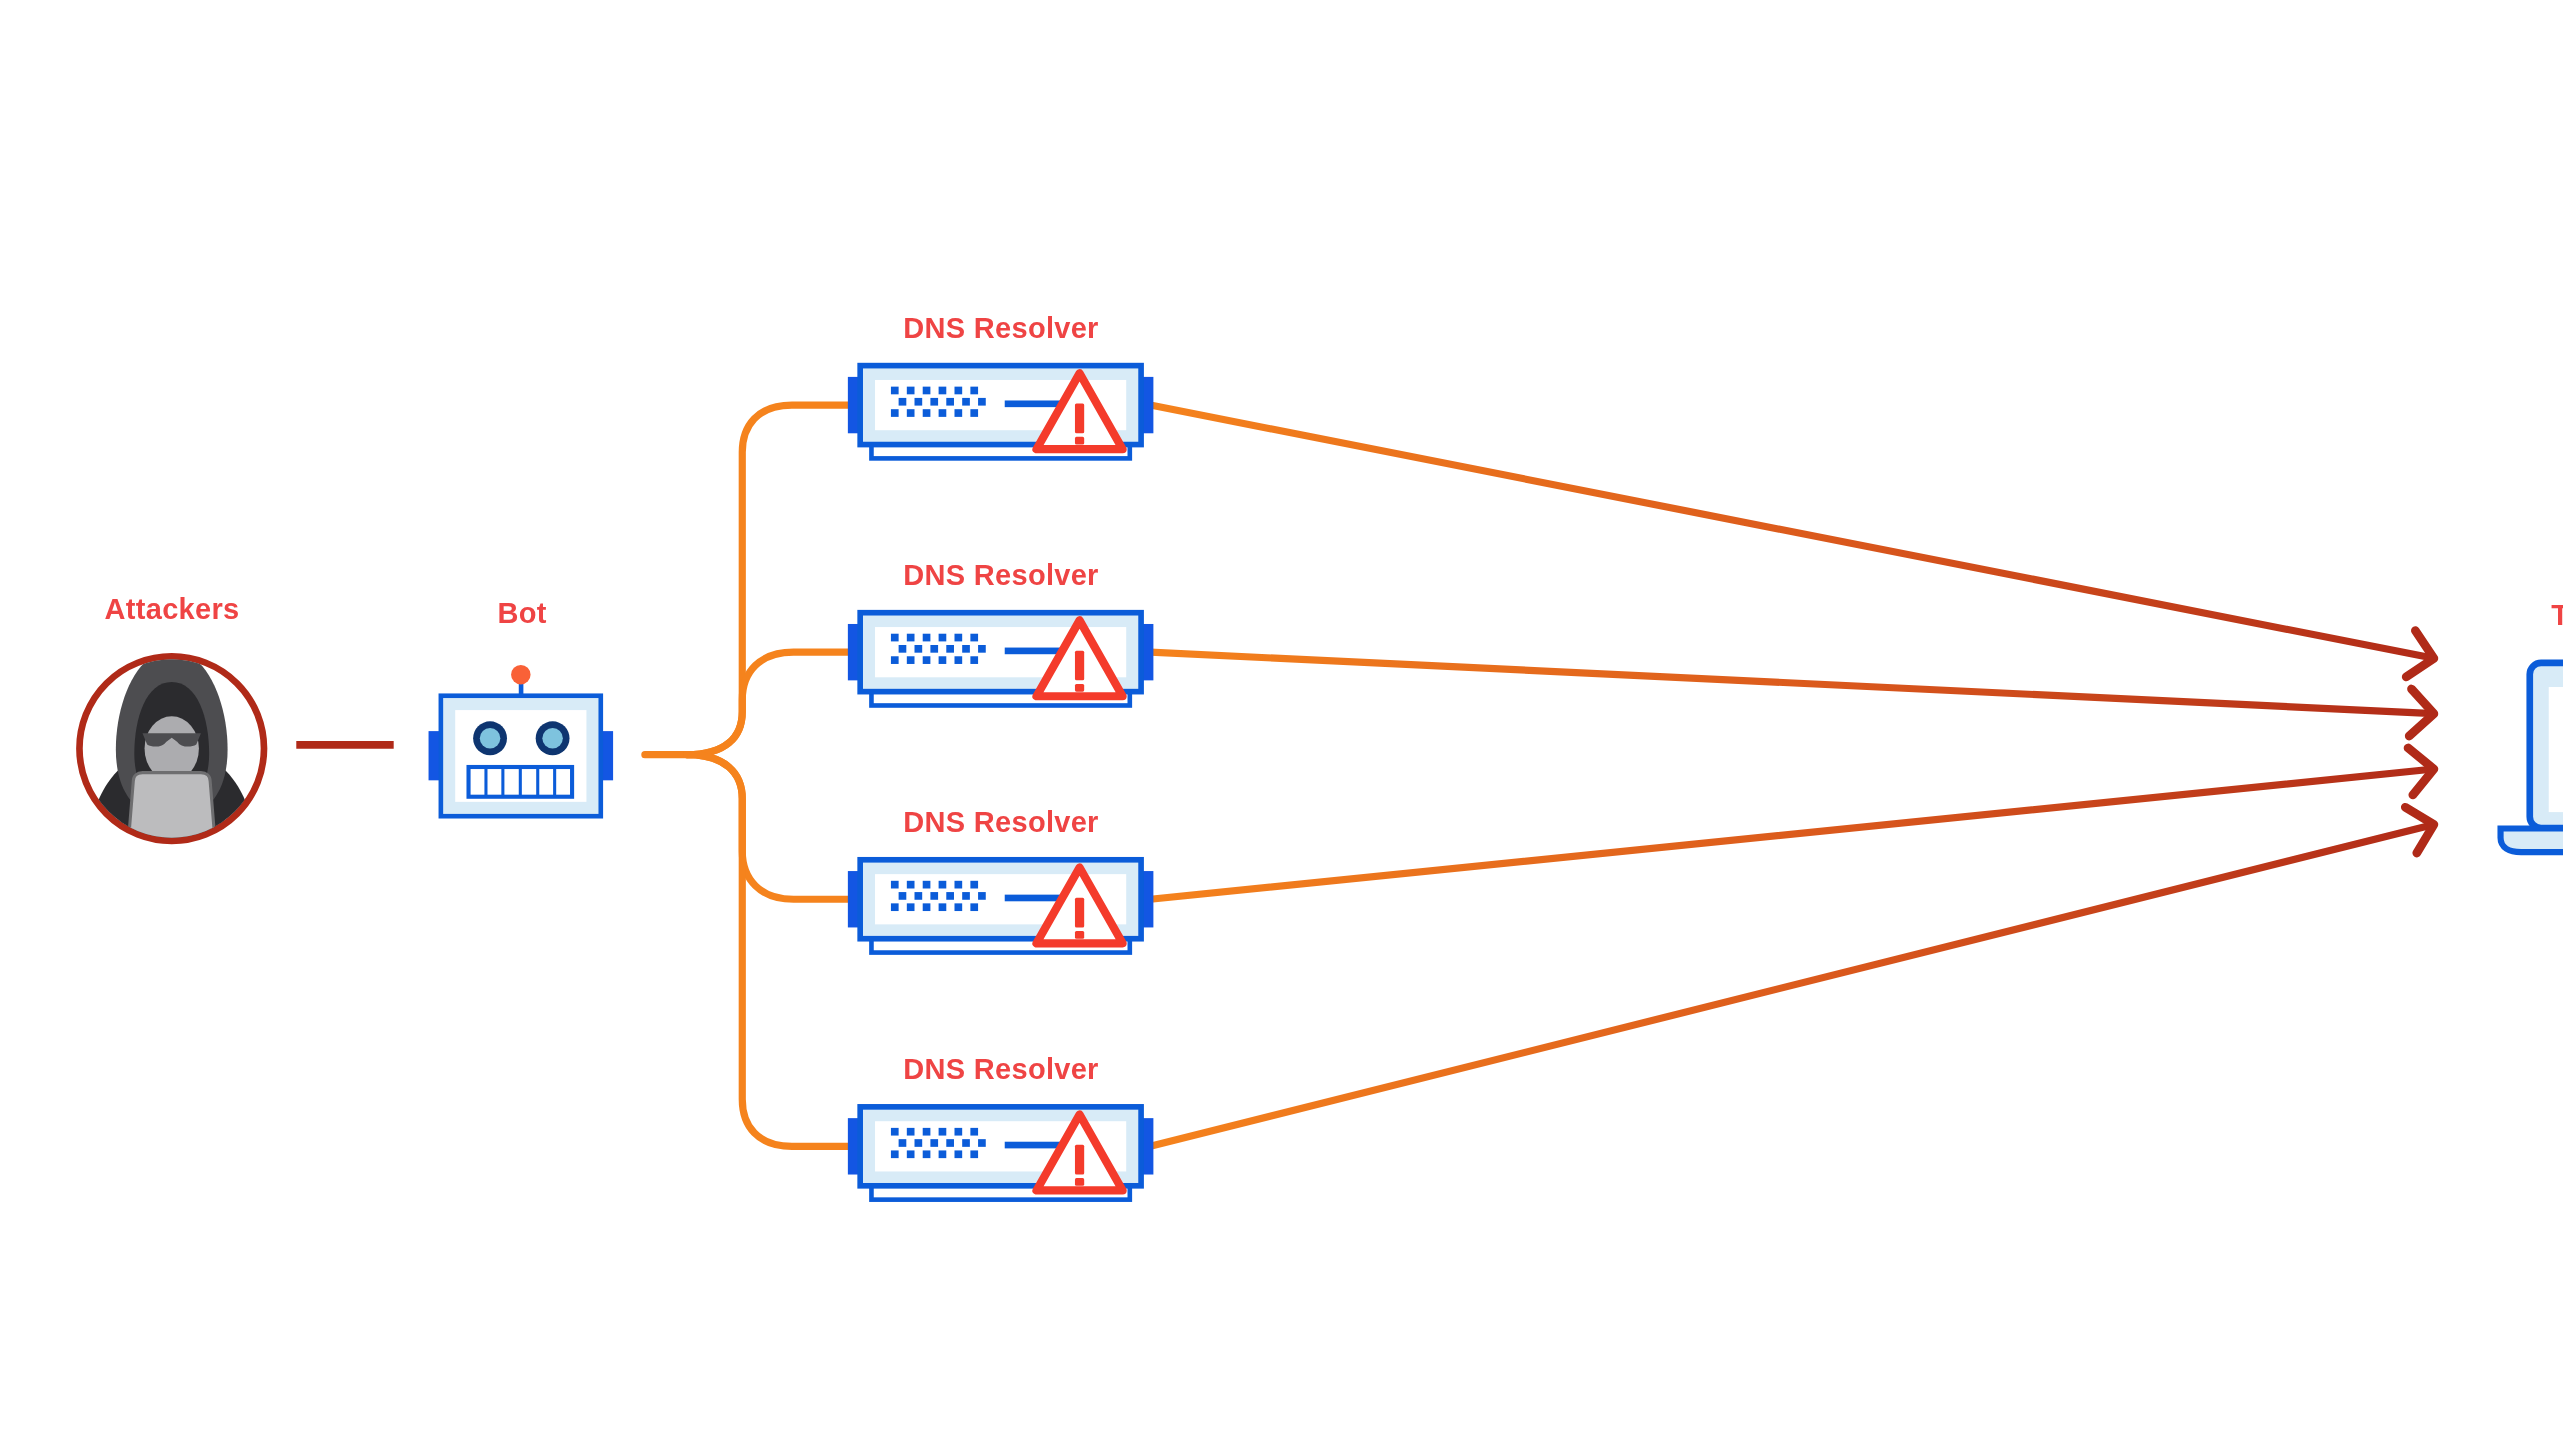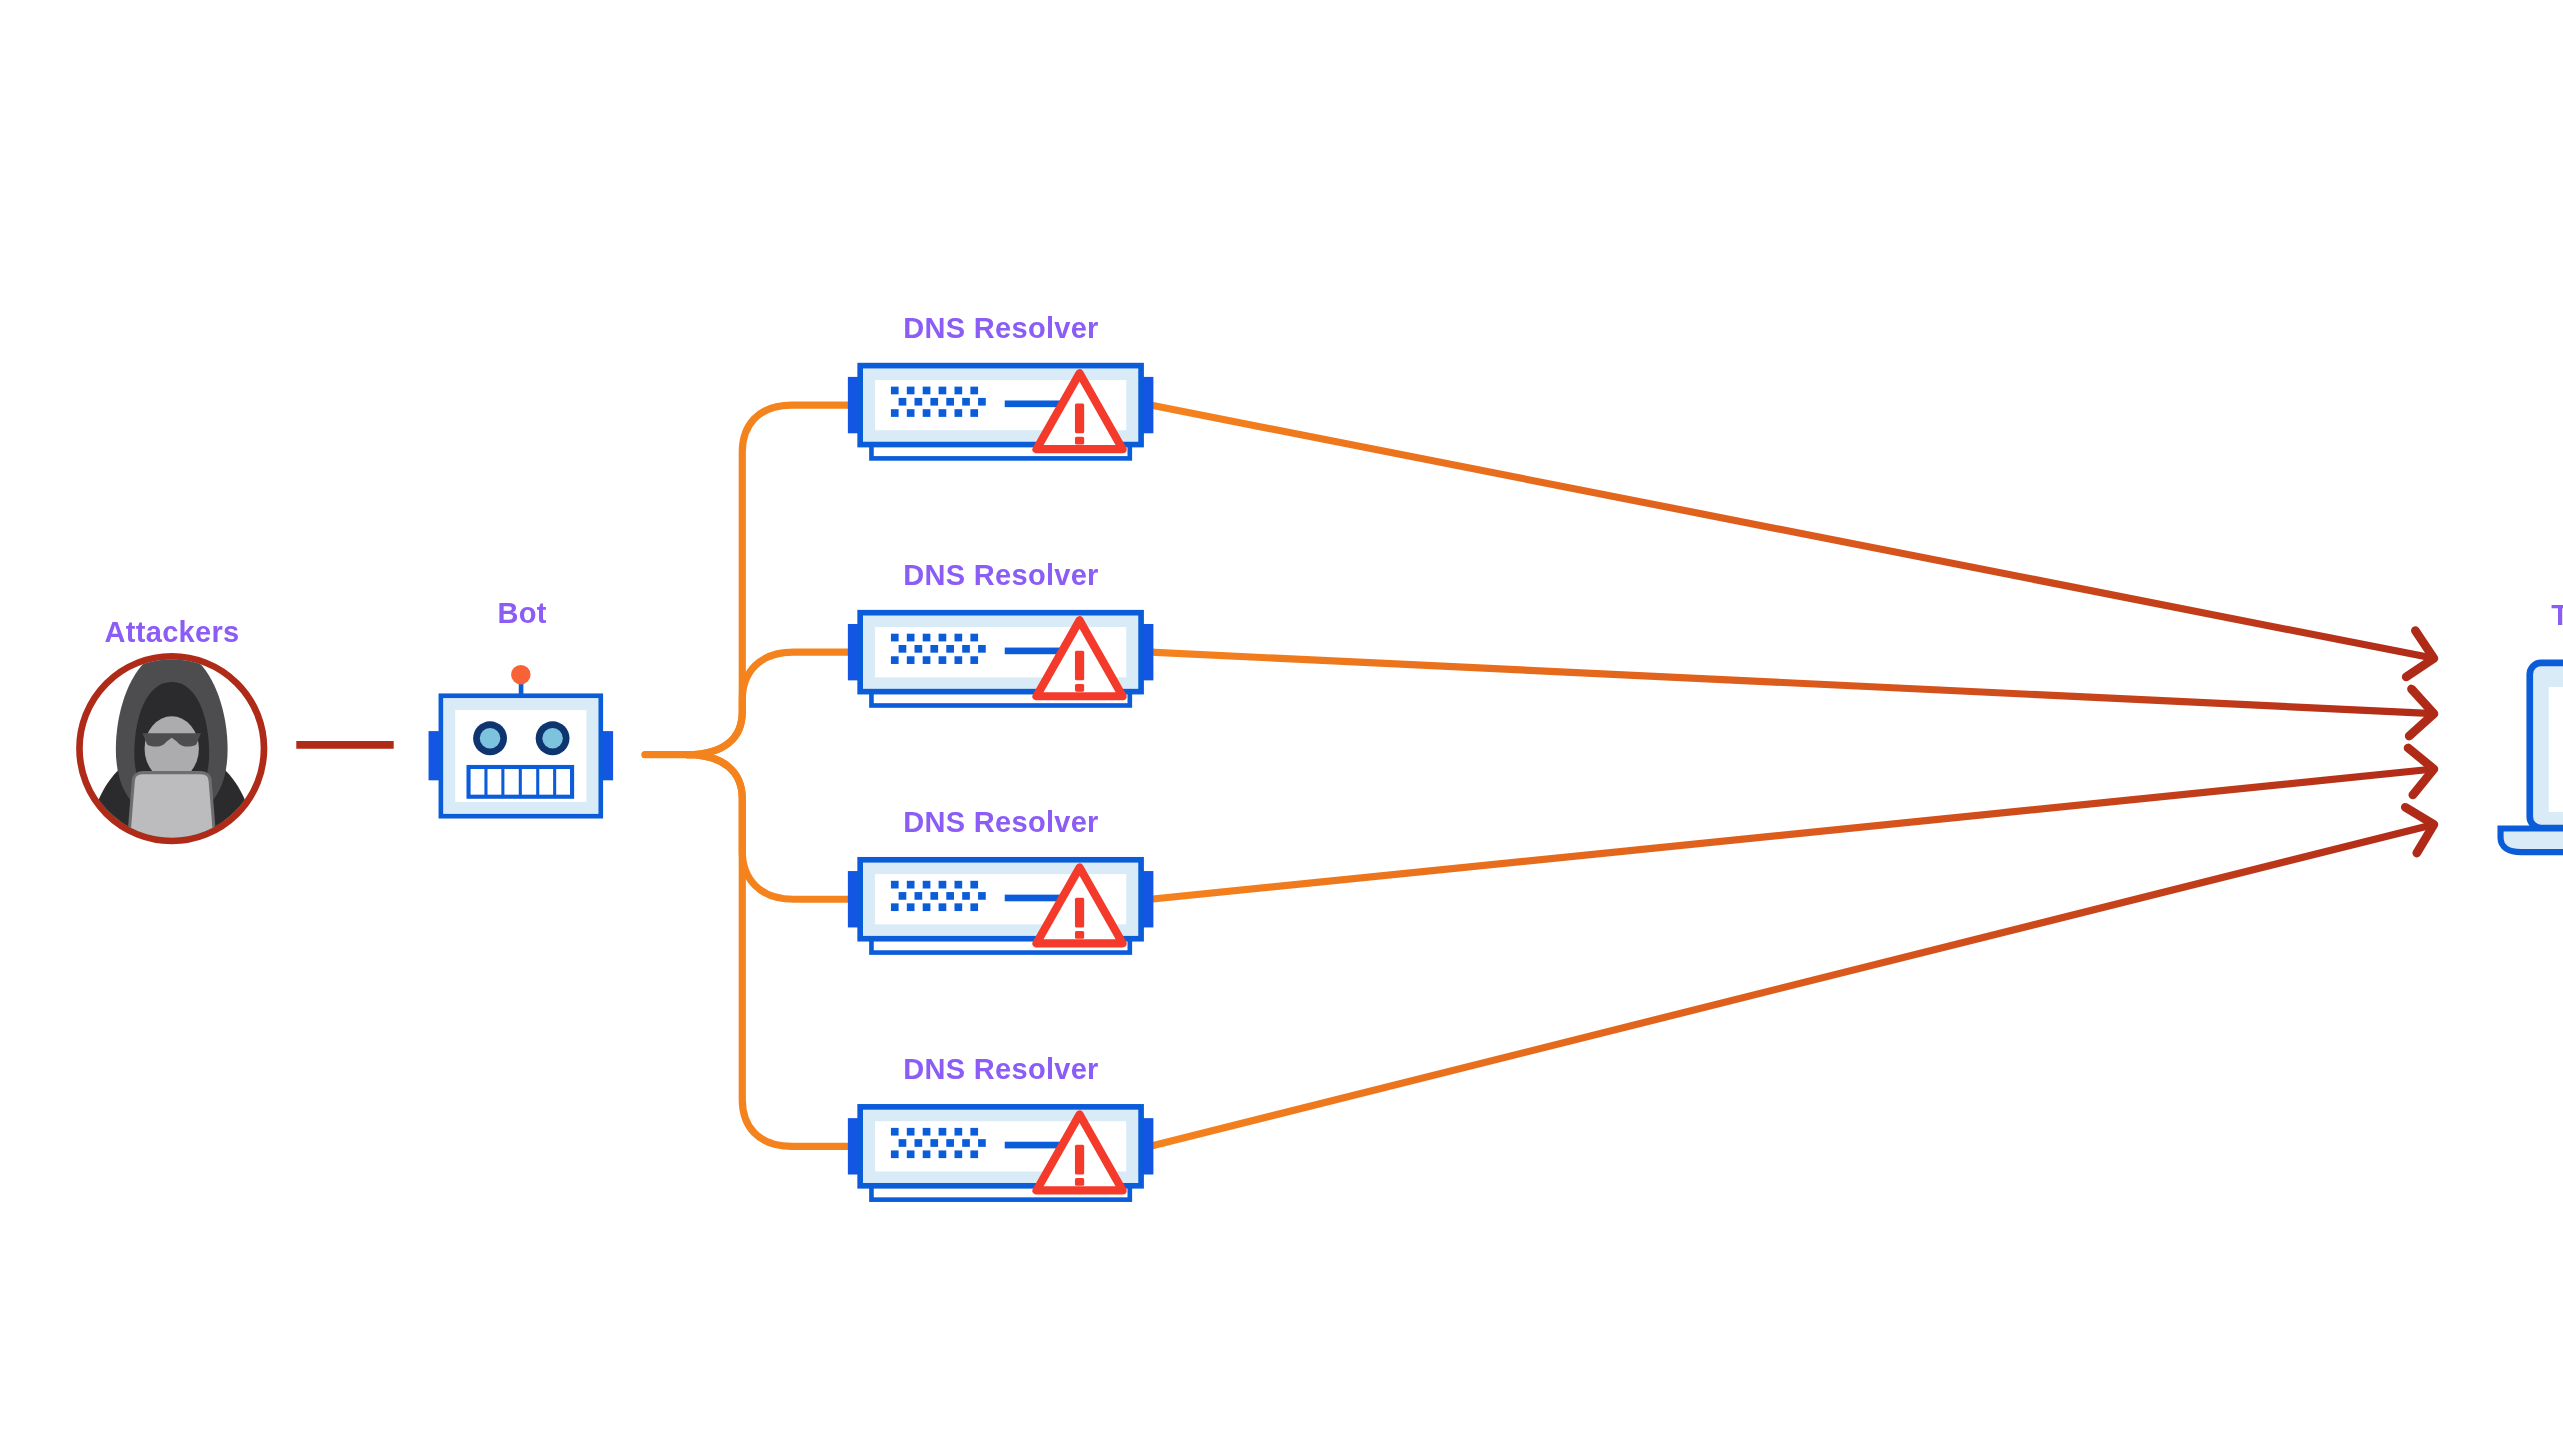--- a/index.html
+++ b/index.html
@@ -5,21 +5,21 @@
   html,body{margin:0;padding:0;background:#ffffff;}
   body{width:2905px;height:1453px;overflow:hidden;font-family:"Liberation Sans","DejaVu Sans",sans-serif;}
   .canvas{position:relative;width:2905px;height:1453px;background:#ffffff;}
   svg.layer{position:absolute;left:0;top:0;width:2905px;height:1453px;display:block;}
   .node-label{
     position:absolute;
     transform:translate(-50%,-50%);
     font-size:29px;
     font-weight:700;
     letter-spacing:0.3px;
-    color:#8b5cf6;
+    color:#ef4444;
     white-space:nowrap;
   }
 </style>
 </head>
 <body>
 
 <div class="canvas">
 
   <svg class="layer" viewBox="0 0 5667 2834">
     <defs>
@@ -161,21 +161,21 @@
       <ellipse cx="5190" cy="1460" rx="112" ry="124" fill="#E3F1FA"></ellipse>
       <g fill="none" stroke-width="15" stroke="#0B5CD9">
         <ellipse cx="5190" cy="1428" rx="40" ry="50"></ellipse>
         <path d="M5103,1553 L5103,1547 C5103,1500 5141,1479 5190,1479 C5239,1479 5277,1500 5277,1547 L5277,1553 Z" fill="#ffffff" stroke-linejoin="round"></path>
       </g>
       <path d="M4878,1616 L5524,1616 L5524,1634 C5524,1653 5507,1662 5484,1662 L4918,1662 C4895,1662 4878,1653 4878,1634 Z" stroke-width="12" fill="#D8EBF7" stroke="#0B5CD9"></path>
       <rect x="5136" y="1612" width="110" height="14" rx="7" fill="#0B5CD9"></rect>
     </g>
   </svg>
 
-  <div class="node-label" style="left:172px;  top:632px;">Attackers</div>
+  <div class="node-label" style="left:172px;  top:609px;">Attackers</div>
   <div class="node-label" style="left:522px; top:613px;">Bot</div>
   <div class="node-label" style="left:1001px; top:328px;">DNS Resolver</div>
   <div class="node-label" style="left:1001px; top:575px;">DNS Resolver</div>
   <div class="node-label" style="left:1001px; top:822px;">DNS Resolver</div>
   <div class="node-label" style="left:1001px; top:1069px;">DNS Resolver</div>
   <div class="node-label" style="left:2661px; top:615px;">Targeted Victim</div>
 </div>
 
 
 </body></html>

